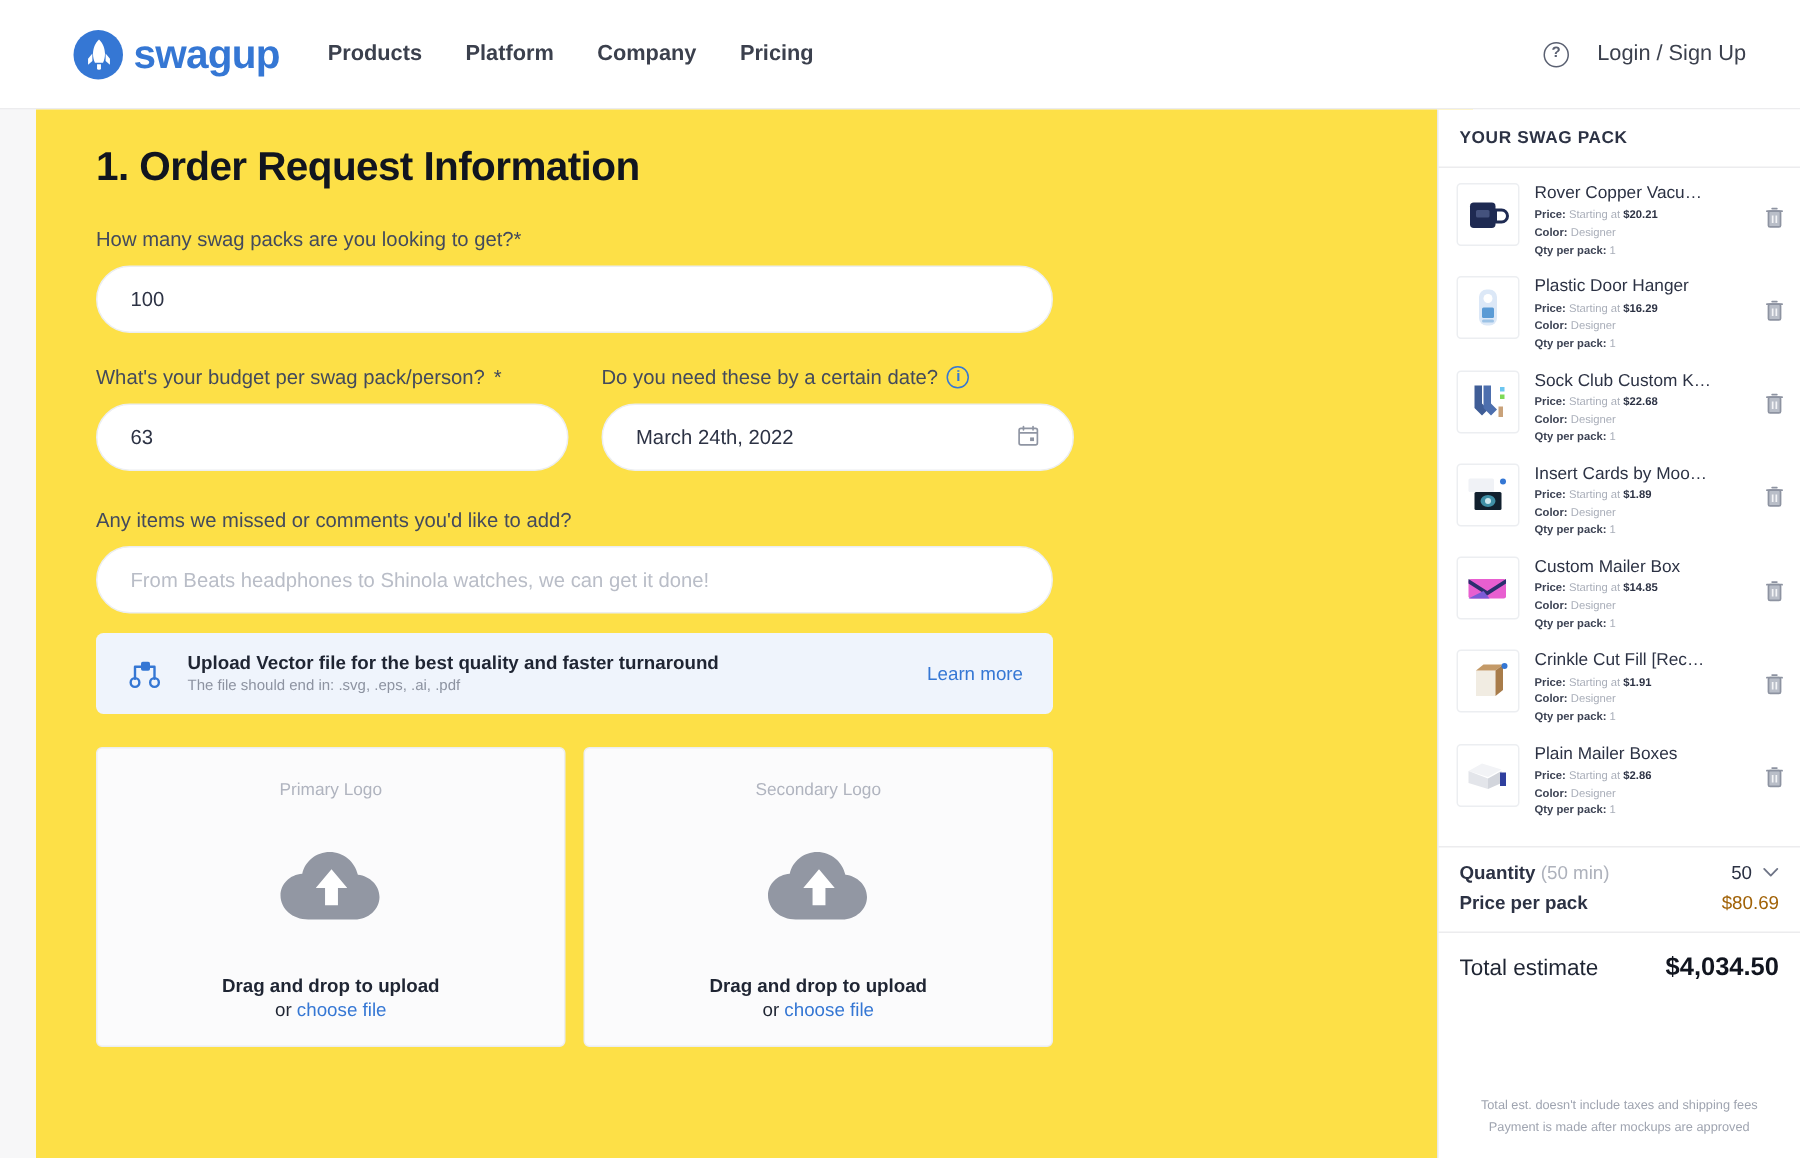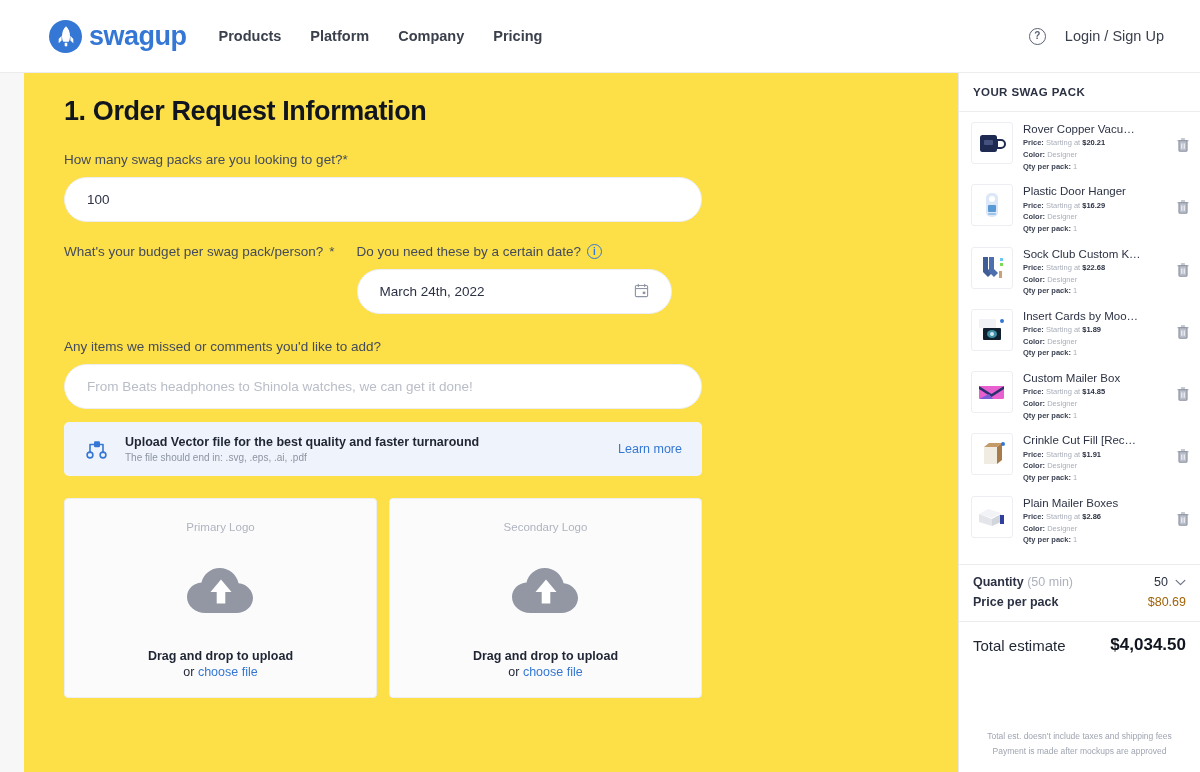--- a/index.html
+++ b/index.html
@@ -206,20 +206,23 @@
     <div class="input-pill">
       <span>100</span>
     </div>
 
     <div class="row2">
       <div class="col-budget">
         <div class="sub-label">
           <span>What's your budget per swag pack/person?</span>
             <span class="req">*</span>
         </div>
+        <div class="pill-sm">
+          <span>63</span>
+        </div>
       </div>
 
       <div class="col-date">
         <div class="sub-label">
           <span>Do you need these by a certain date?</span>
           <span class="info-icon">i</span>
         </div>
         <div class="pill-sm pill-date">
           <span>March 24th, 2022</span>
           <span class="cal-icon">

